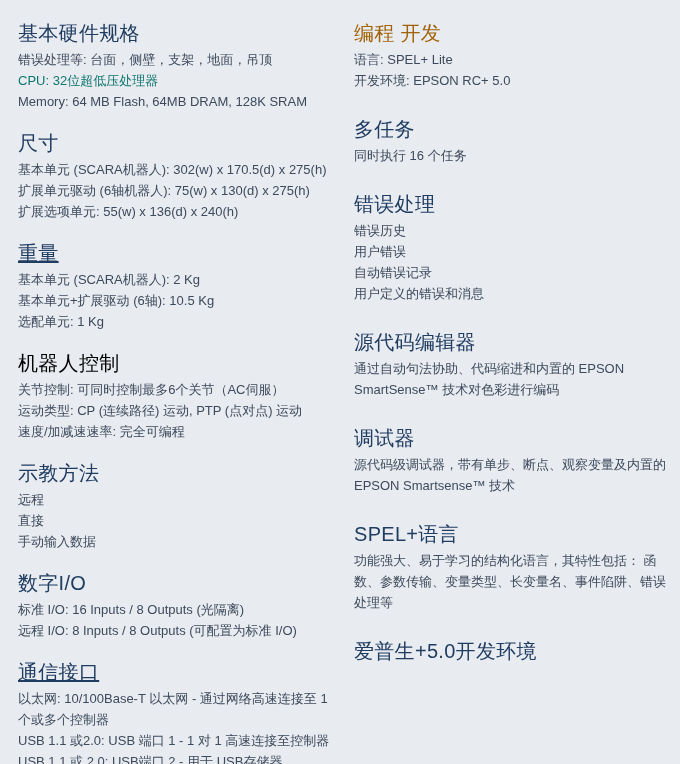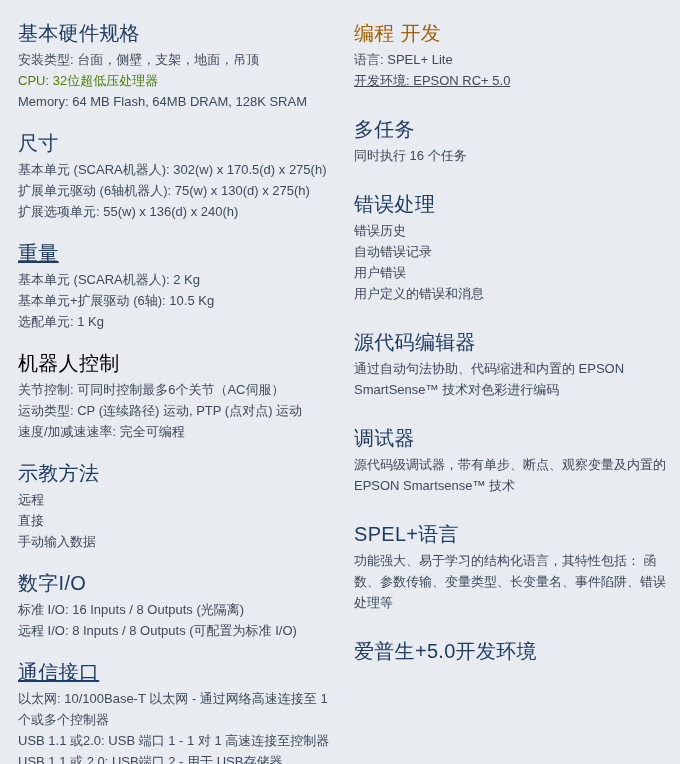--- a/index.html
+++ b/index.html
@@ -49,22 +49,22 @@
     color: #3d4a5c;
   }
 </style>
 </head>
 <body style="background: rgb(232, 235, 240);">
 
 <div class="page">
   <div class="col col-left">
       <section class="spec-section">
         <h2 class="section-title" style="color: rgb(31, 60, 97);">基本硬件规格</h2>
-        <p class="spec-line" style="color: rgb(61, 74, 92);">安装类型: 台面，侧壁，支架，地面，吊顶</p>
-        <p class="spec-line" style="color: #4d7c0f;">CPU: 32位超低压处理器</p>
+        <p class="spec-line" style="color: rgb(61, 74, 92);">错误处理等: 台面，侧壁，支架，地面，吊顶</p>
+        <p class="spec-line" style="color: #0f766e;">CPU: 32位超低压处理器</p>
         <p class="spec-line" style="color: rgb(61, 74, 92);">Memory: 64 MB Flash, 64MB DRAM, 128K SRAM</p>
       </section>
       <section class="spec-section">
         <h2 class="section-title" style="color: rgb(31, 60, 97);">尺寸</h2>
         <p class="spec-line" style="color: rgb(61, 74, 92);">基本单元 (SCARA机器人): 302(w) x 170.5(d) x 275(h)</p>
         <p class="spec-line" style="color: rgb(61, 74, 92);">扩展单元驱动 (6轴机器人): 75(w) x 130(d) x 275(h)</p>
         <p class="spec-line" style="color: rgb(61, 74, 92);">扩展选项单元: 55(w) x 136(d) x 240(h)</p>
       </section>
       <section class="spec-section">
         <h2 class="section-title is-link" style="color: rgb(31, 60, 97);">重量</h2>
@@ -93,31 +93,31 @@
         <h2 class="section-title" style="color: rgb(31, 60, 97); text-decoration: underline;">通信接口</h2>
         <p class="spec-line" style="color: rgb(61, 74, 92);">以太网: 10/100Base-T 以太网 - 通过网络高速连接至 1 个或多个控制器</p>
         <p class="spec-line" style="color: rgb(61, 74, 92);">USB 1.1 或2.0: USB 端口 1 - 1 对 1 高速连接至控制器</p>
         <p class="spec-line" style="color: rgb(61, 74, 92);">USB 1.1 或 2.0: USB端口 2 - 用于 USB存储器</p>
       </section>
     </div>
   <div class="col col-right">
       <section class="spec-section">
         <h2 class="section-title" style="color: #a16207;">编程 开发</h2>
         <p class="spec-line" style="color: rgb(61, 74, 92);">语言: SPEL+ Lite</p>
-        <p class="spec-line" style="color: rgb(61, 74, 92); text-decoration: underline;">开发环境: EPSON RC+ 5.0</p>
+        <p class="spec-line" style="color: rgb(61, 74, 92);">开发环境: EPSON RC+ 5.0</p>
       </section>
       <section class="spec-section">
         <h2 class="section-title" style="color: rgb(31, 60, 97);">多任务</h2>
         <p class="spec-line" style="color: rgb(61, 74, 92);">同时执行 16 个任务</p>
       </section>
       <section class="spec-section">
         <h2 class="section-title" style="color: rgb(31, 60, 97);">错误处理</h2>
         <p class="spec-line" style="color: rgb(61, 74, 92);">错误历史</p>
+        <p class="spec-line" style="color: rgb(61, 74, 92);">用户错误</p>
         <p class="spec-line" style="color: rgb(61, 74, 92);">自动错误记录</p>
-        <p class="spec-line" style="color: rgb(61, 74, 92);">用户错误</p>
         <p class="spec-line" style="color: rgb(61, 74, 92);">用户定义的错误和消息</p>
       </section>
       <section class="spec-section">
         <h2 class="section-title" style="color: rgb(31, 60, 97);">源代码编辑器</h2>
         <p class="spec-line" style="color: rgb(61, 74, 92);">通过自动句法协助、代码缩进和内置的 EPSON SmartSense™ 技术对色彩进行编码</p>
       </section>
       <section class="spec-section">
         <h2 class="section-title" style="color: rgb(31, 60, 97);">调试器</h2>
         <p class="spec-line" style="color: rgb(61, 74, 92);">源代码级调试器，带有单步、断点、观察变量及内置的 EPSON Smartsense™ 技术</p>
       </section>

